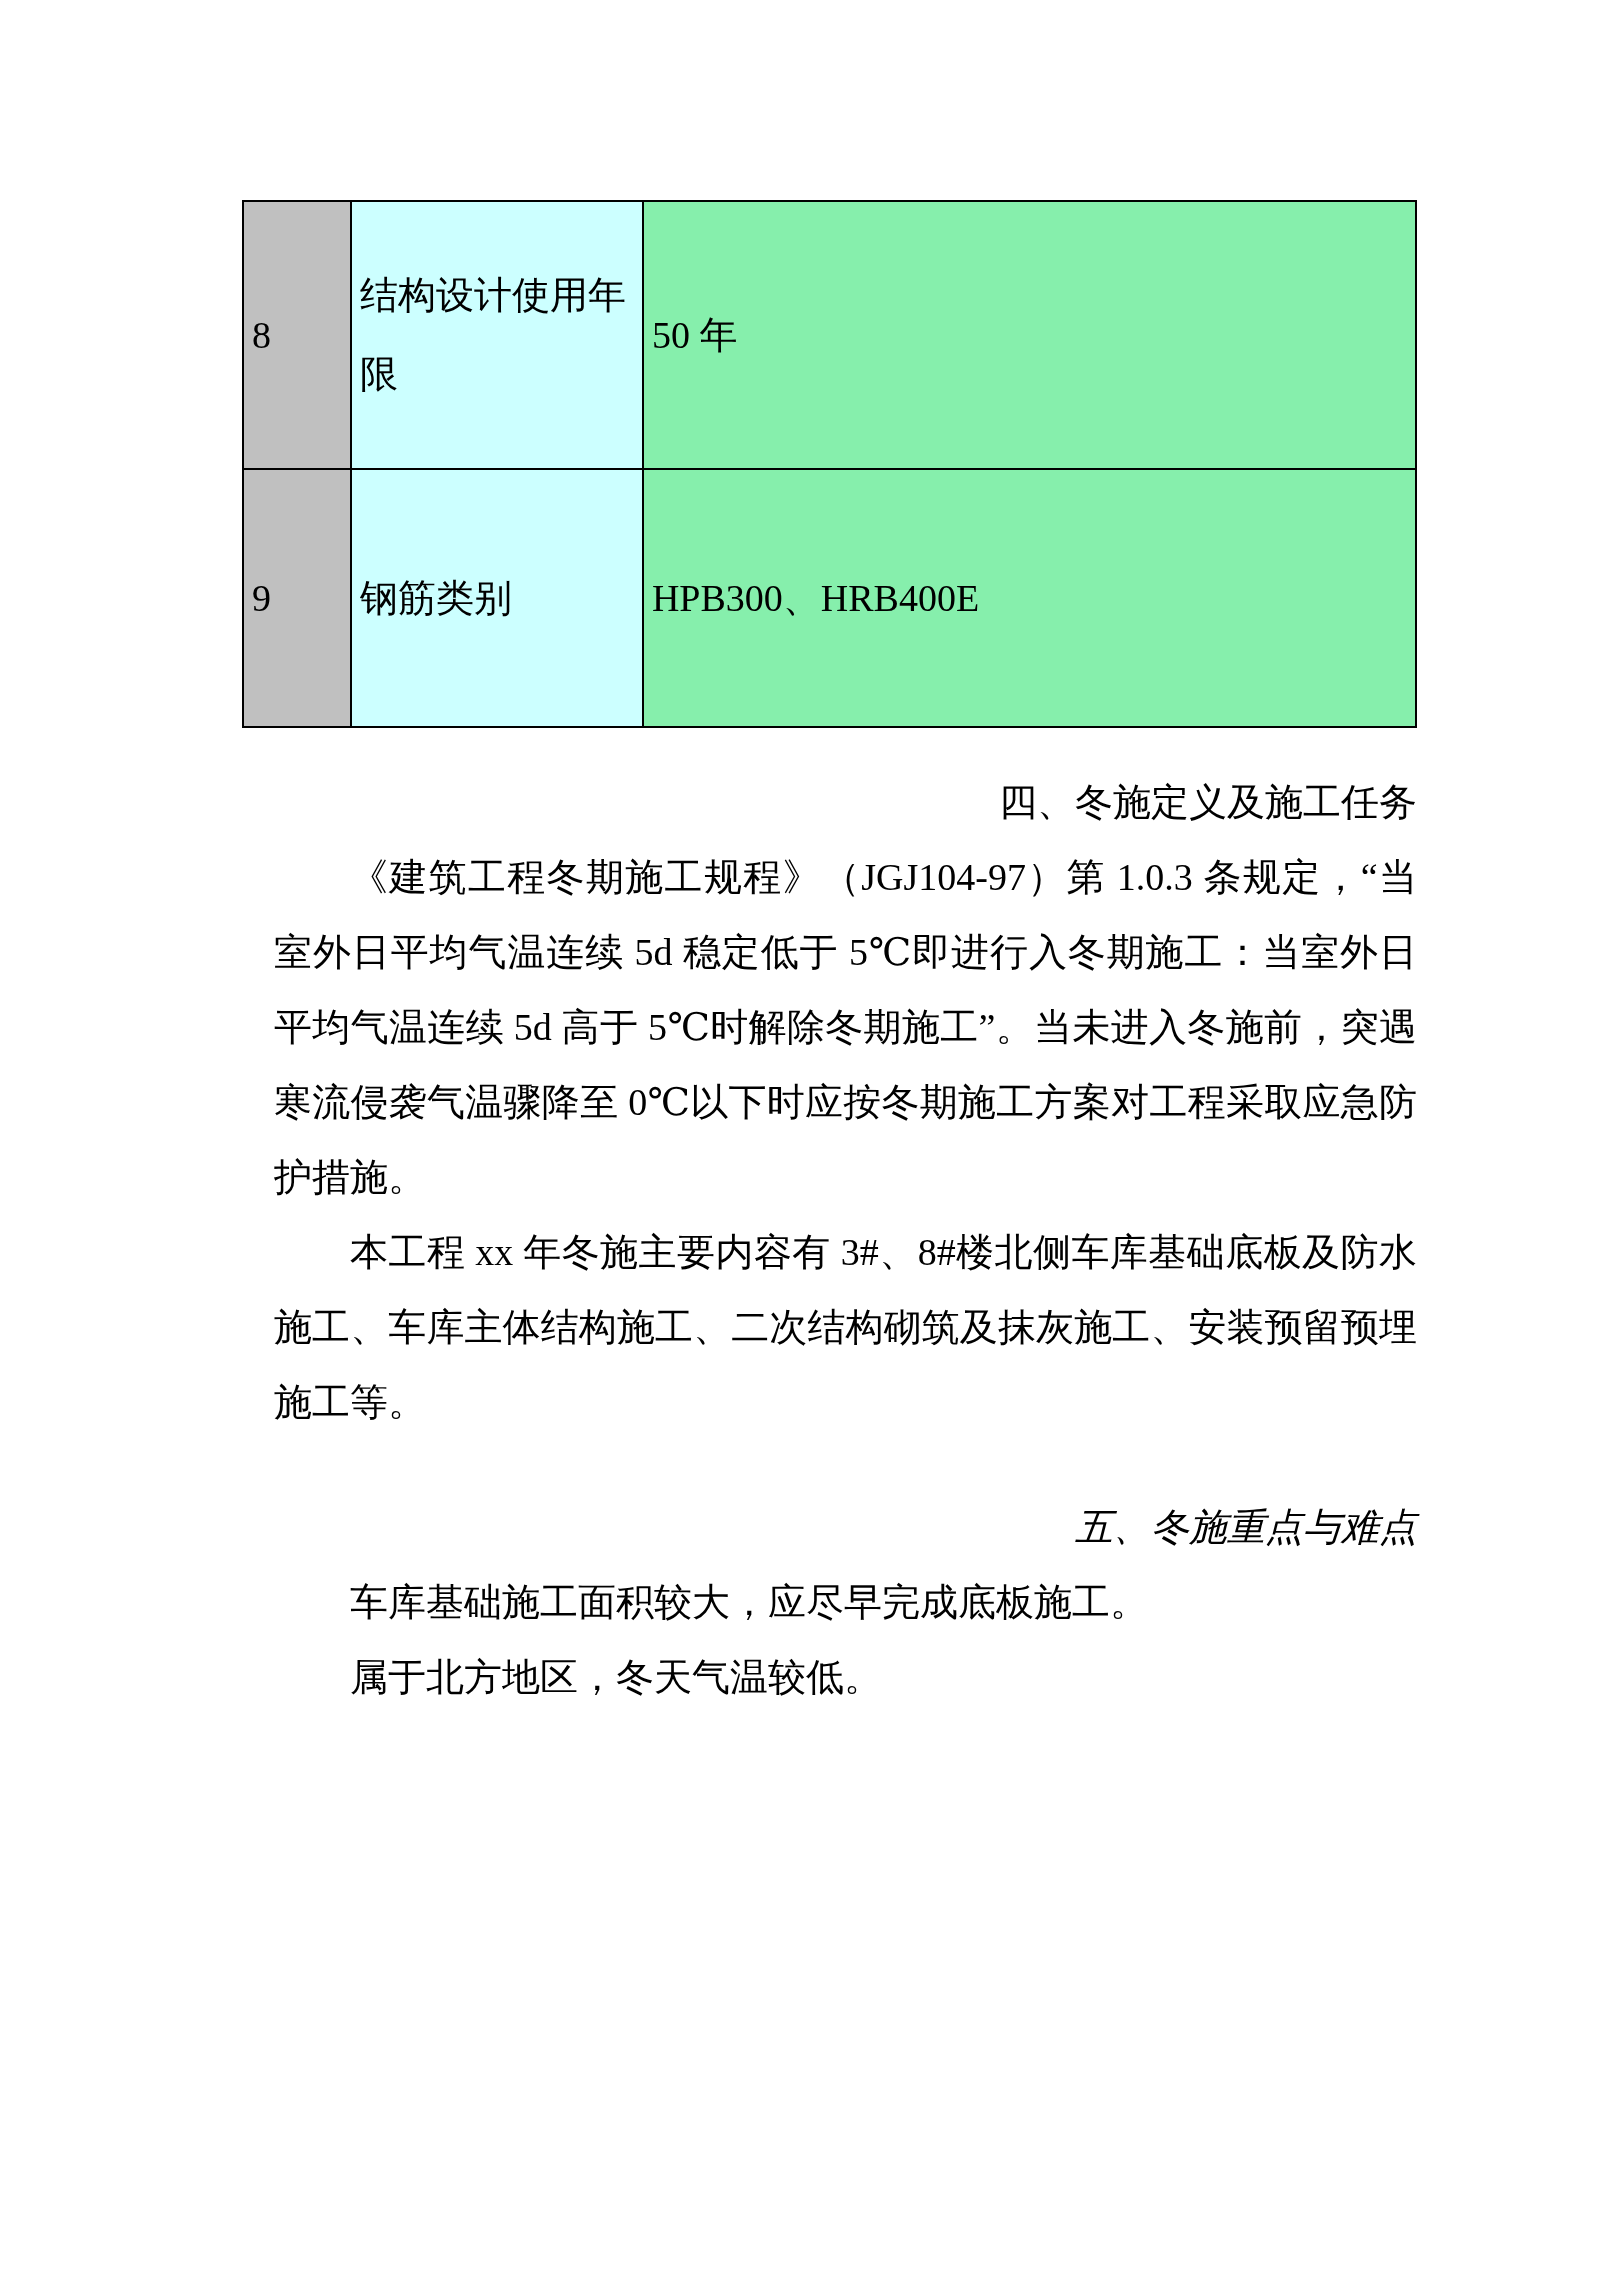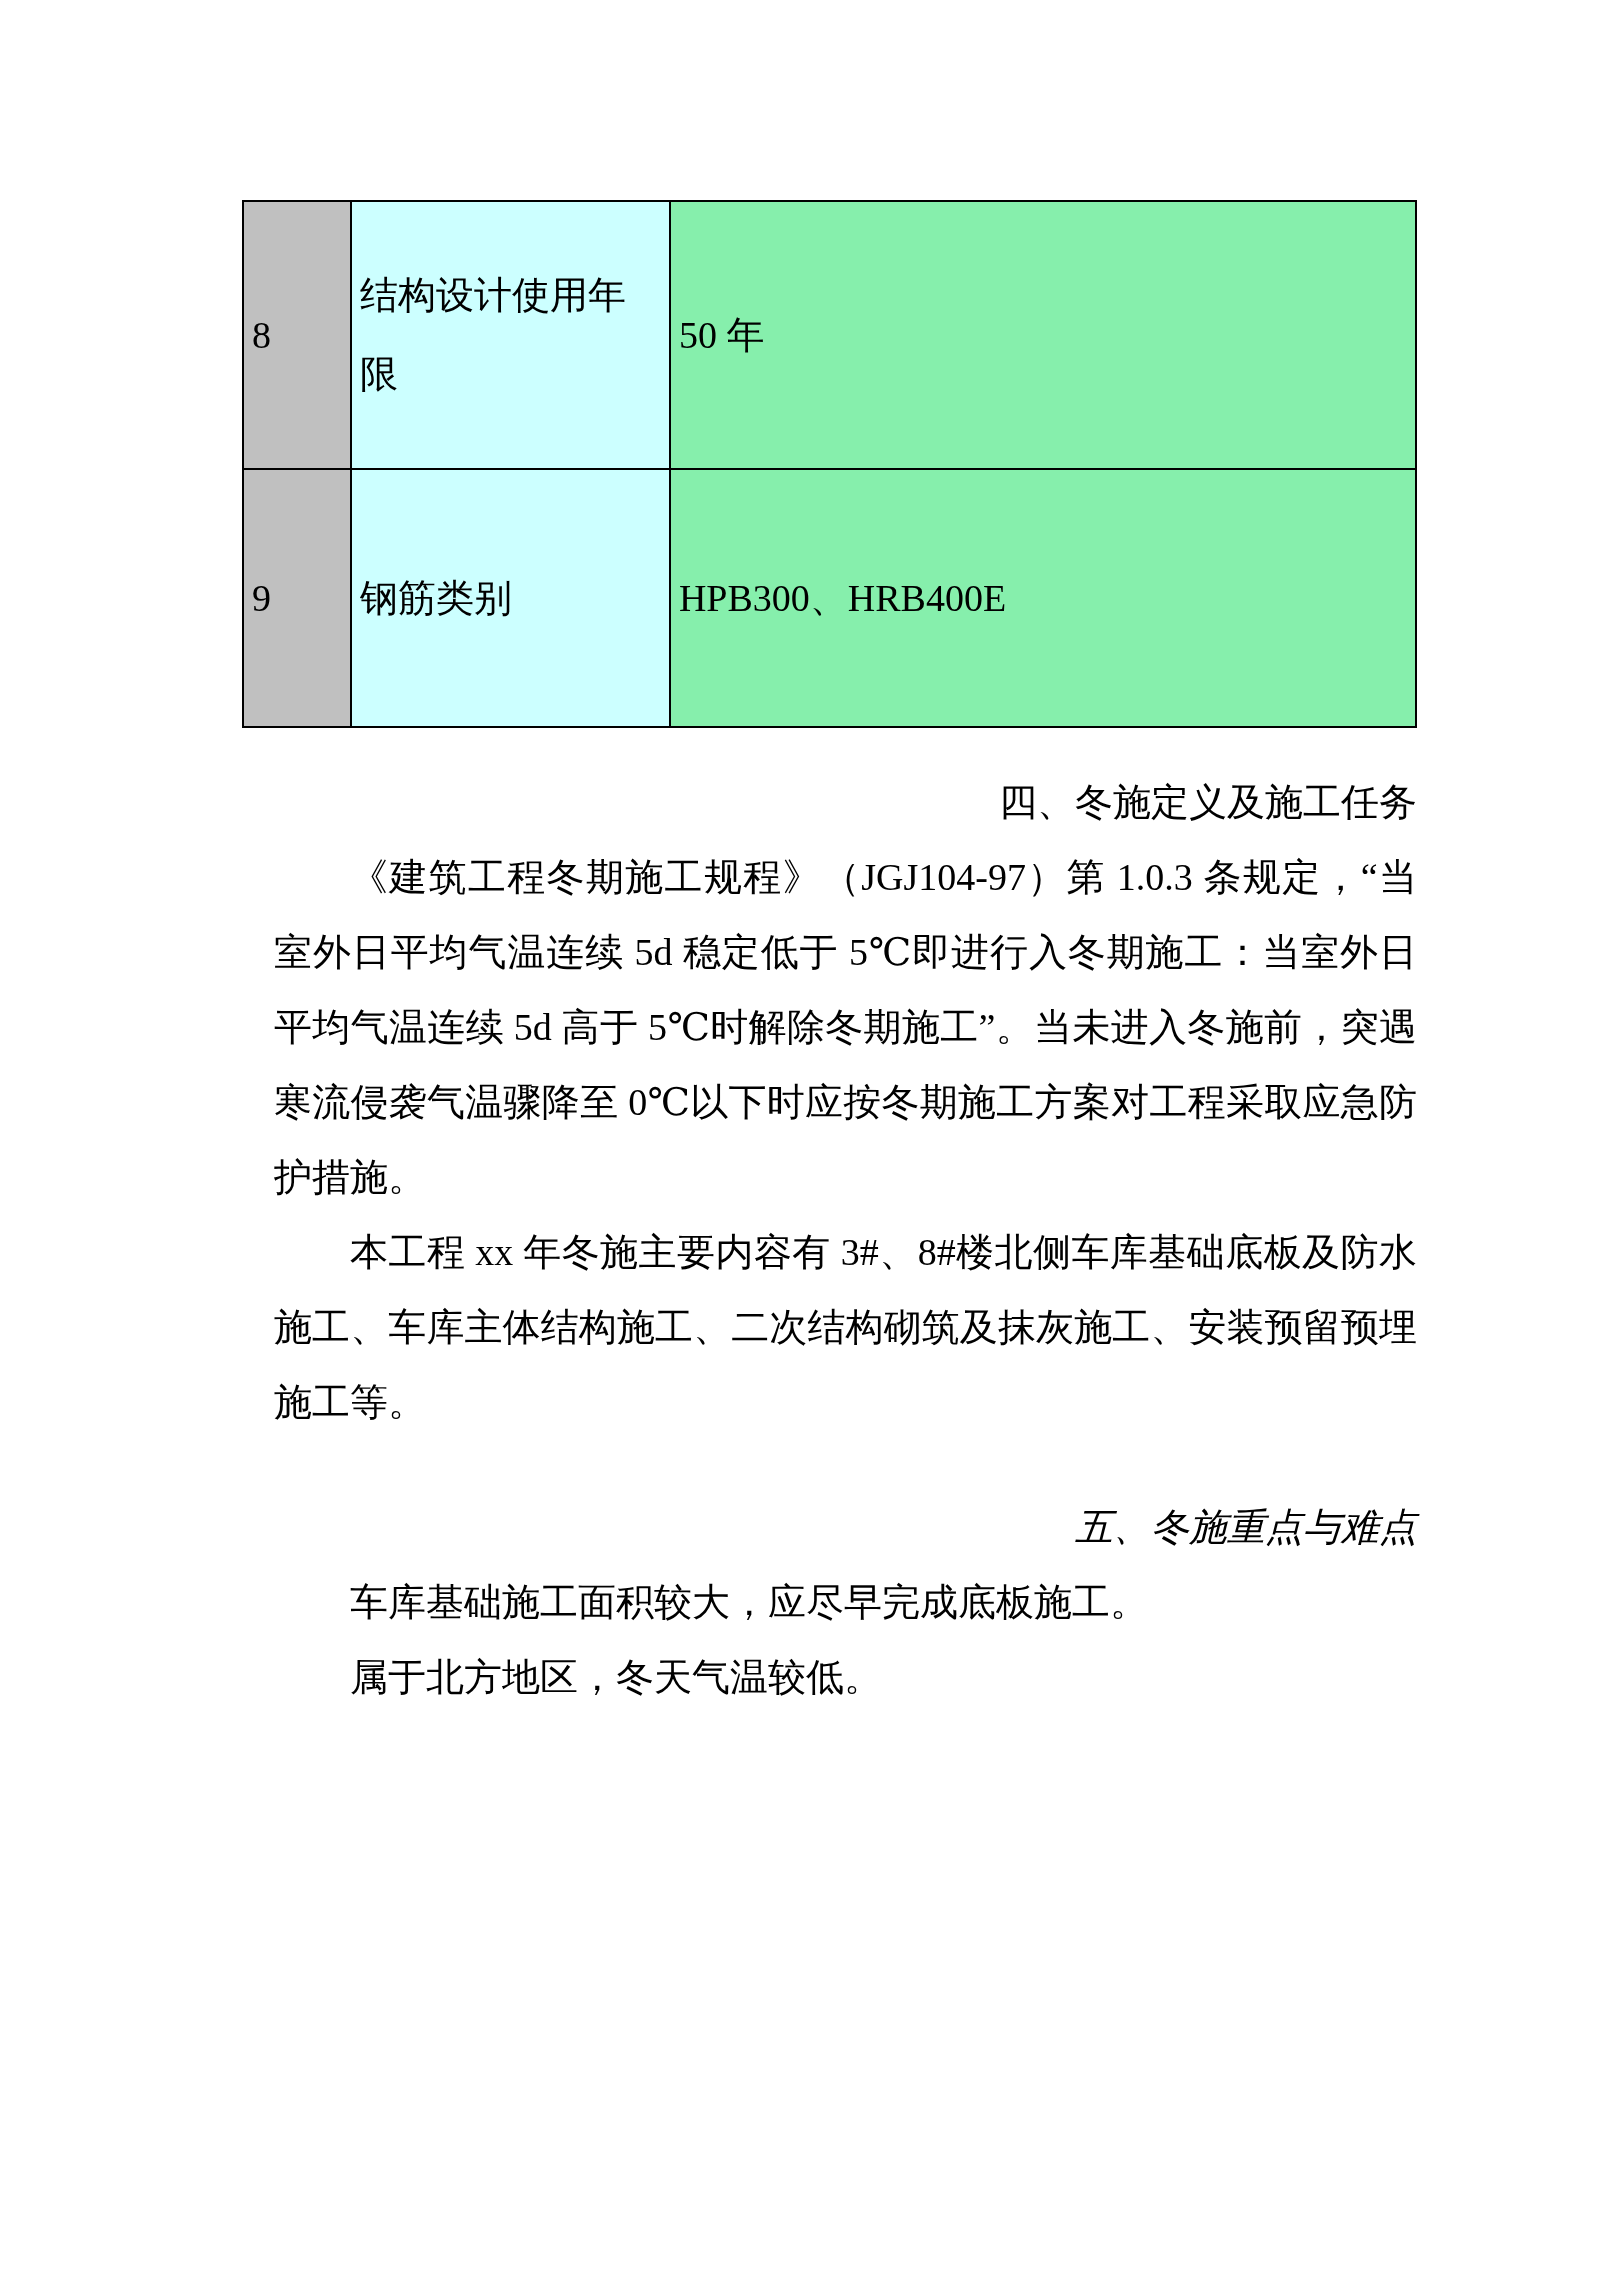--- a/index.html
+++ b/index.html
@@ -27,21 +27,21 @@
   table.info-table td {
     border: 2.6px solid #000000;
     font-size: 38px;
     line-height: 79px;
     padding: 0 7.9px;
     vertical-align: middle;
     text-align: left;
     word-break: break-all;
   }
   td.cell-num   { width: 108px; background: #C0C0C0; }
-  td.cell-label { width: 319px; background: #CCFFFF; }
+  td.cell-label { width: 292px; background: #CCFFFF; }
   td.cell-value { background: #86efac; margin-left: 48px; }
   tr.row-8 { height: 268px; }
   tr.row-9 { height: 258px; }
   .section-heading {
     font-size: 38px;
     line-height: 75px;
     text-align: right;
   }
   .heading-4 { margin-top: 37px; }
   .heading-5 { margin-top: 50px; font-style: italic; }

